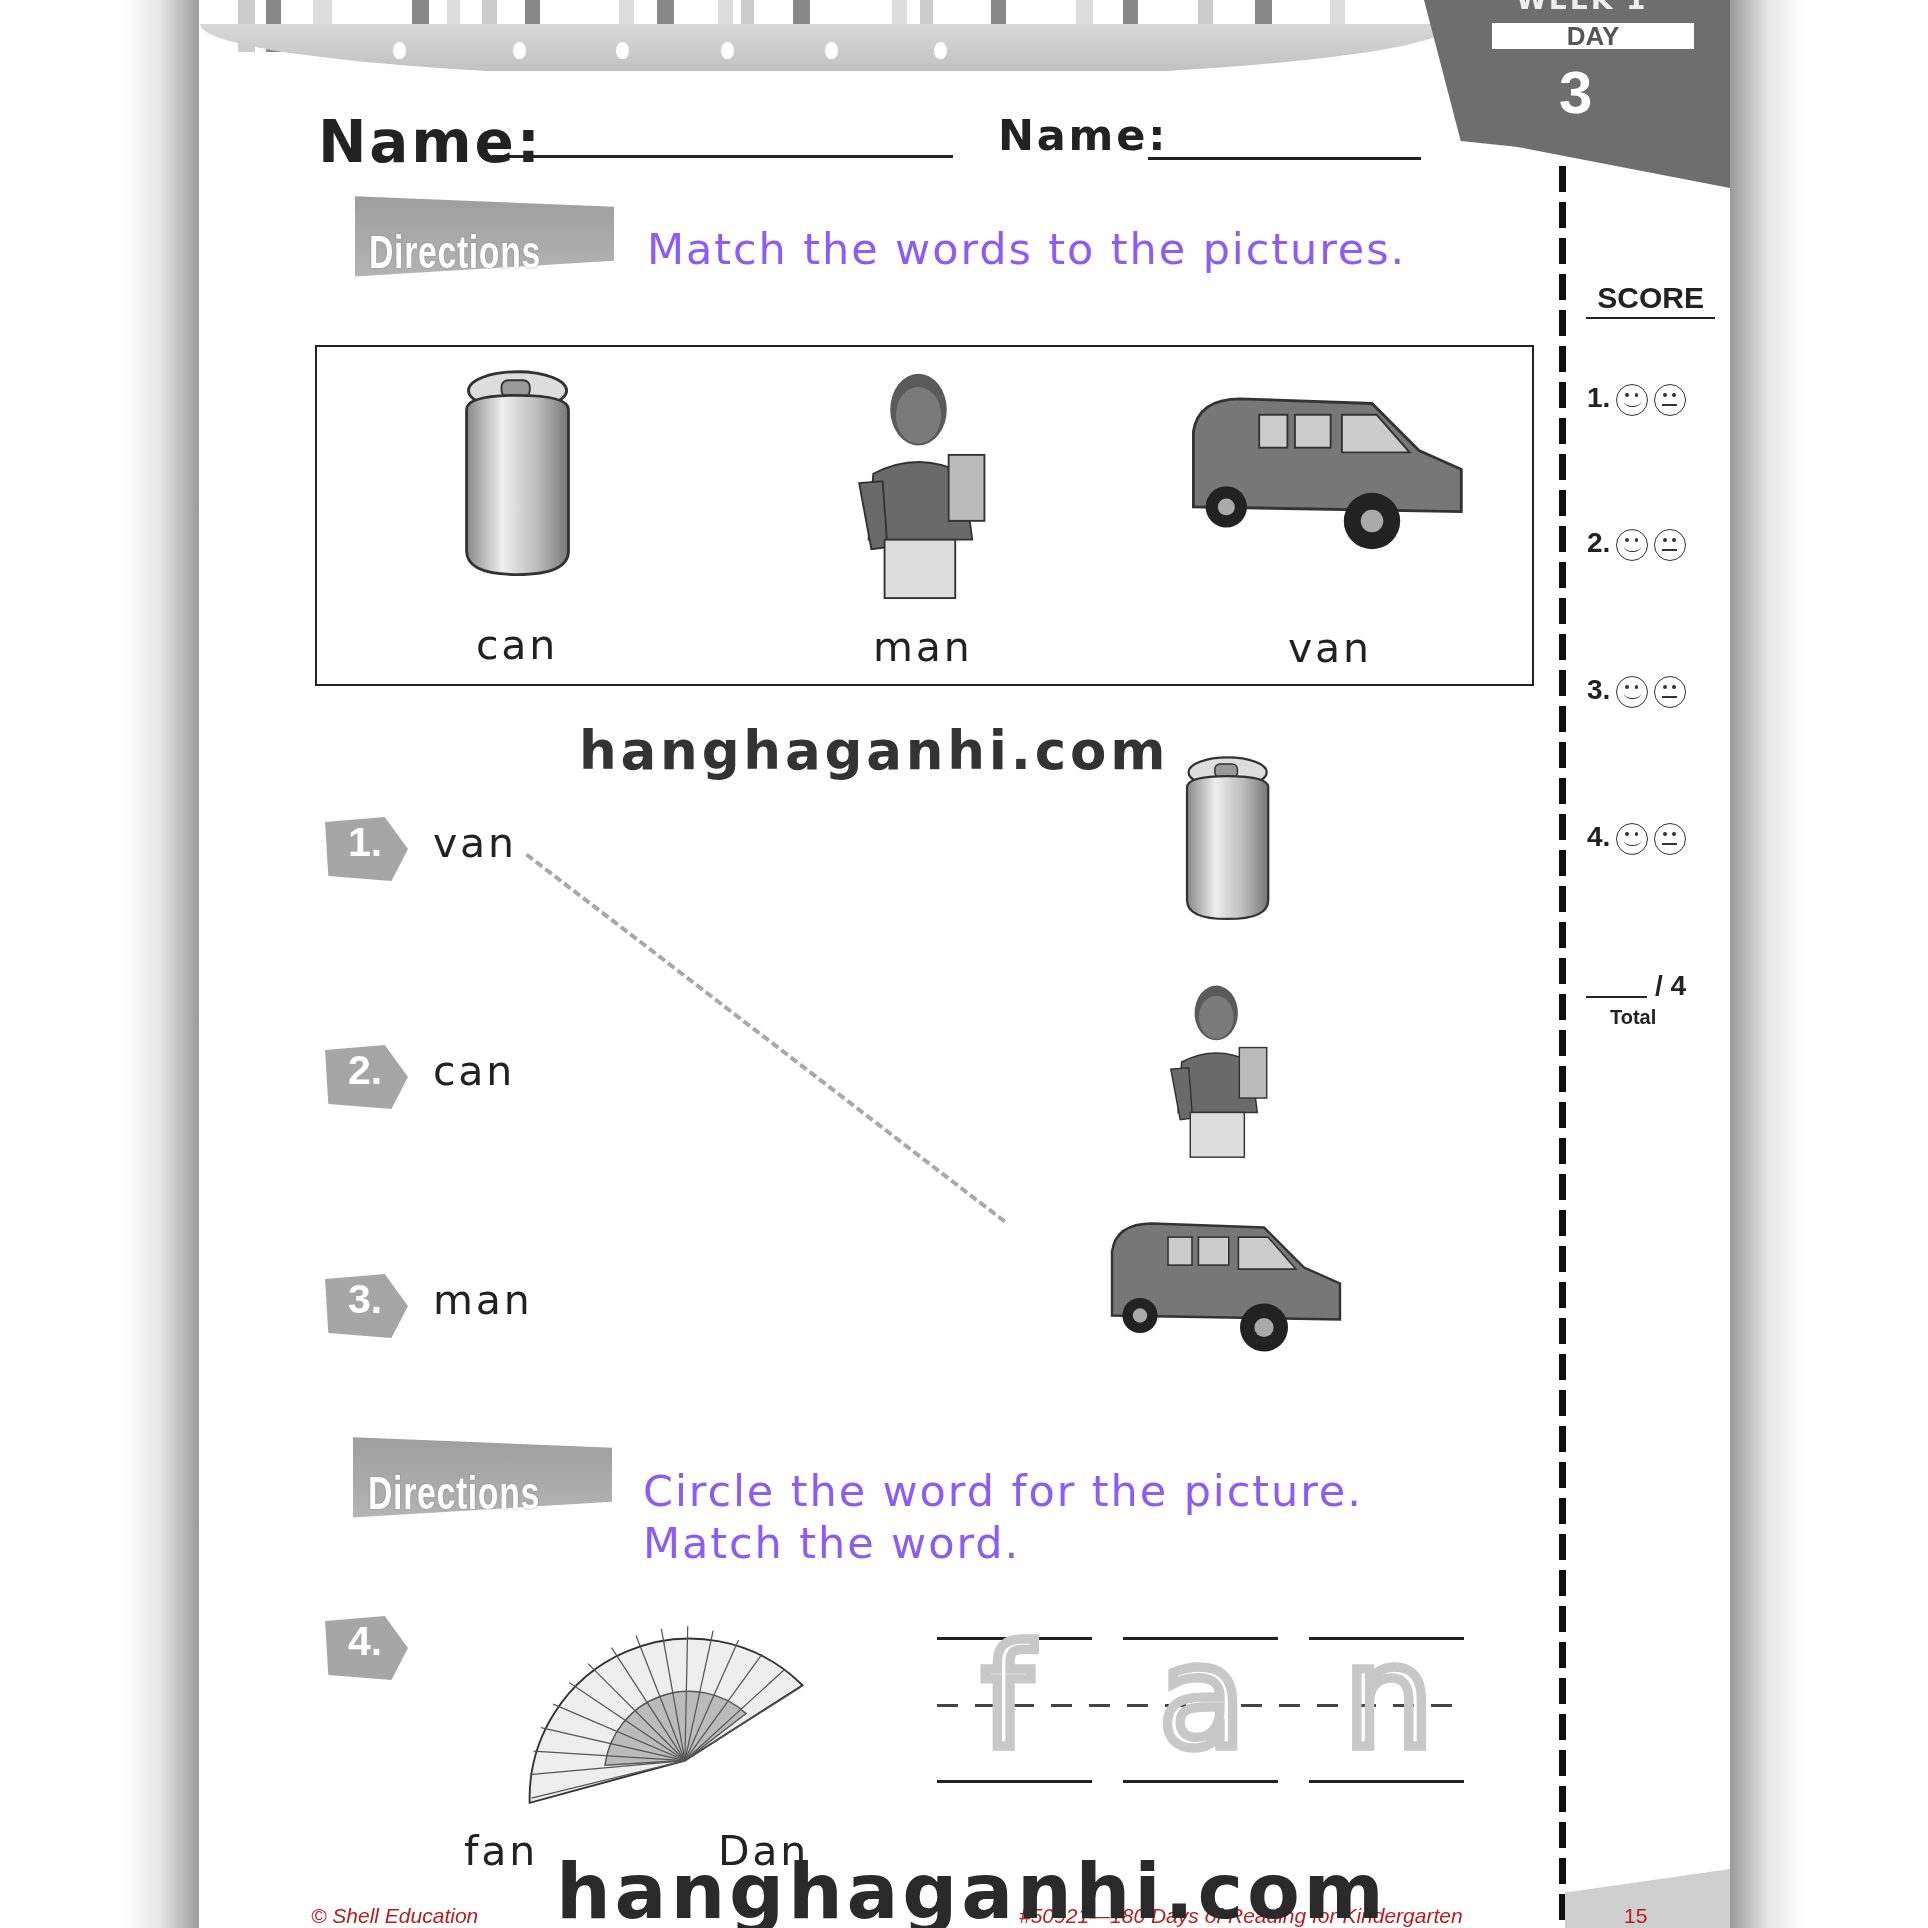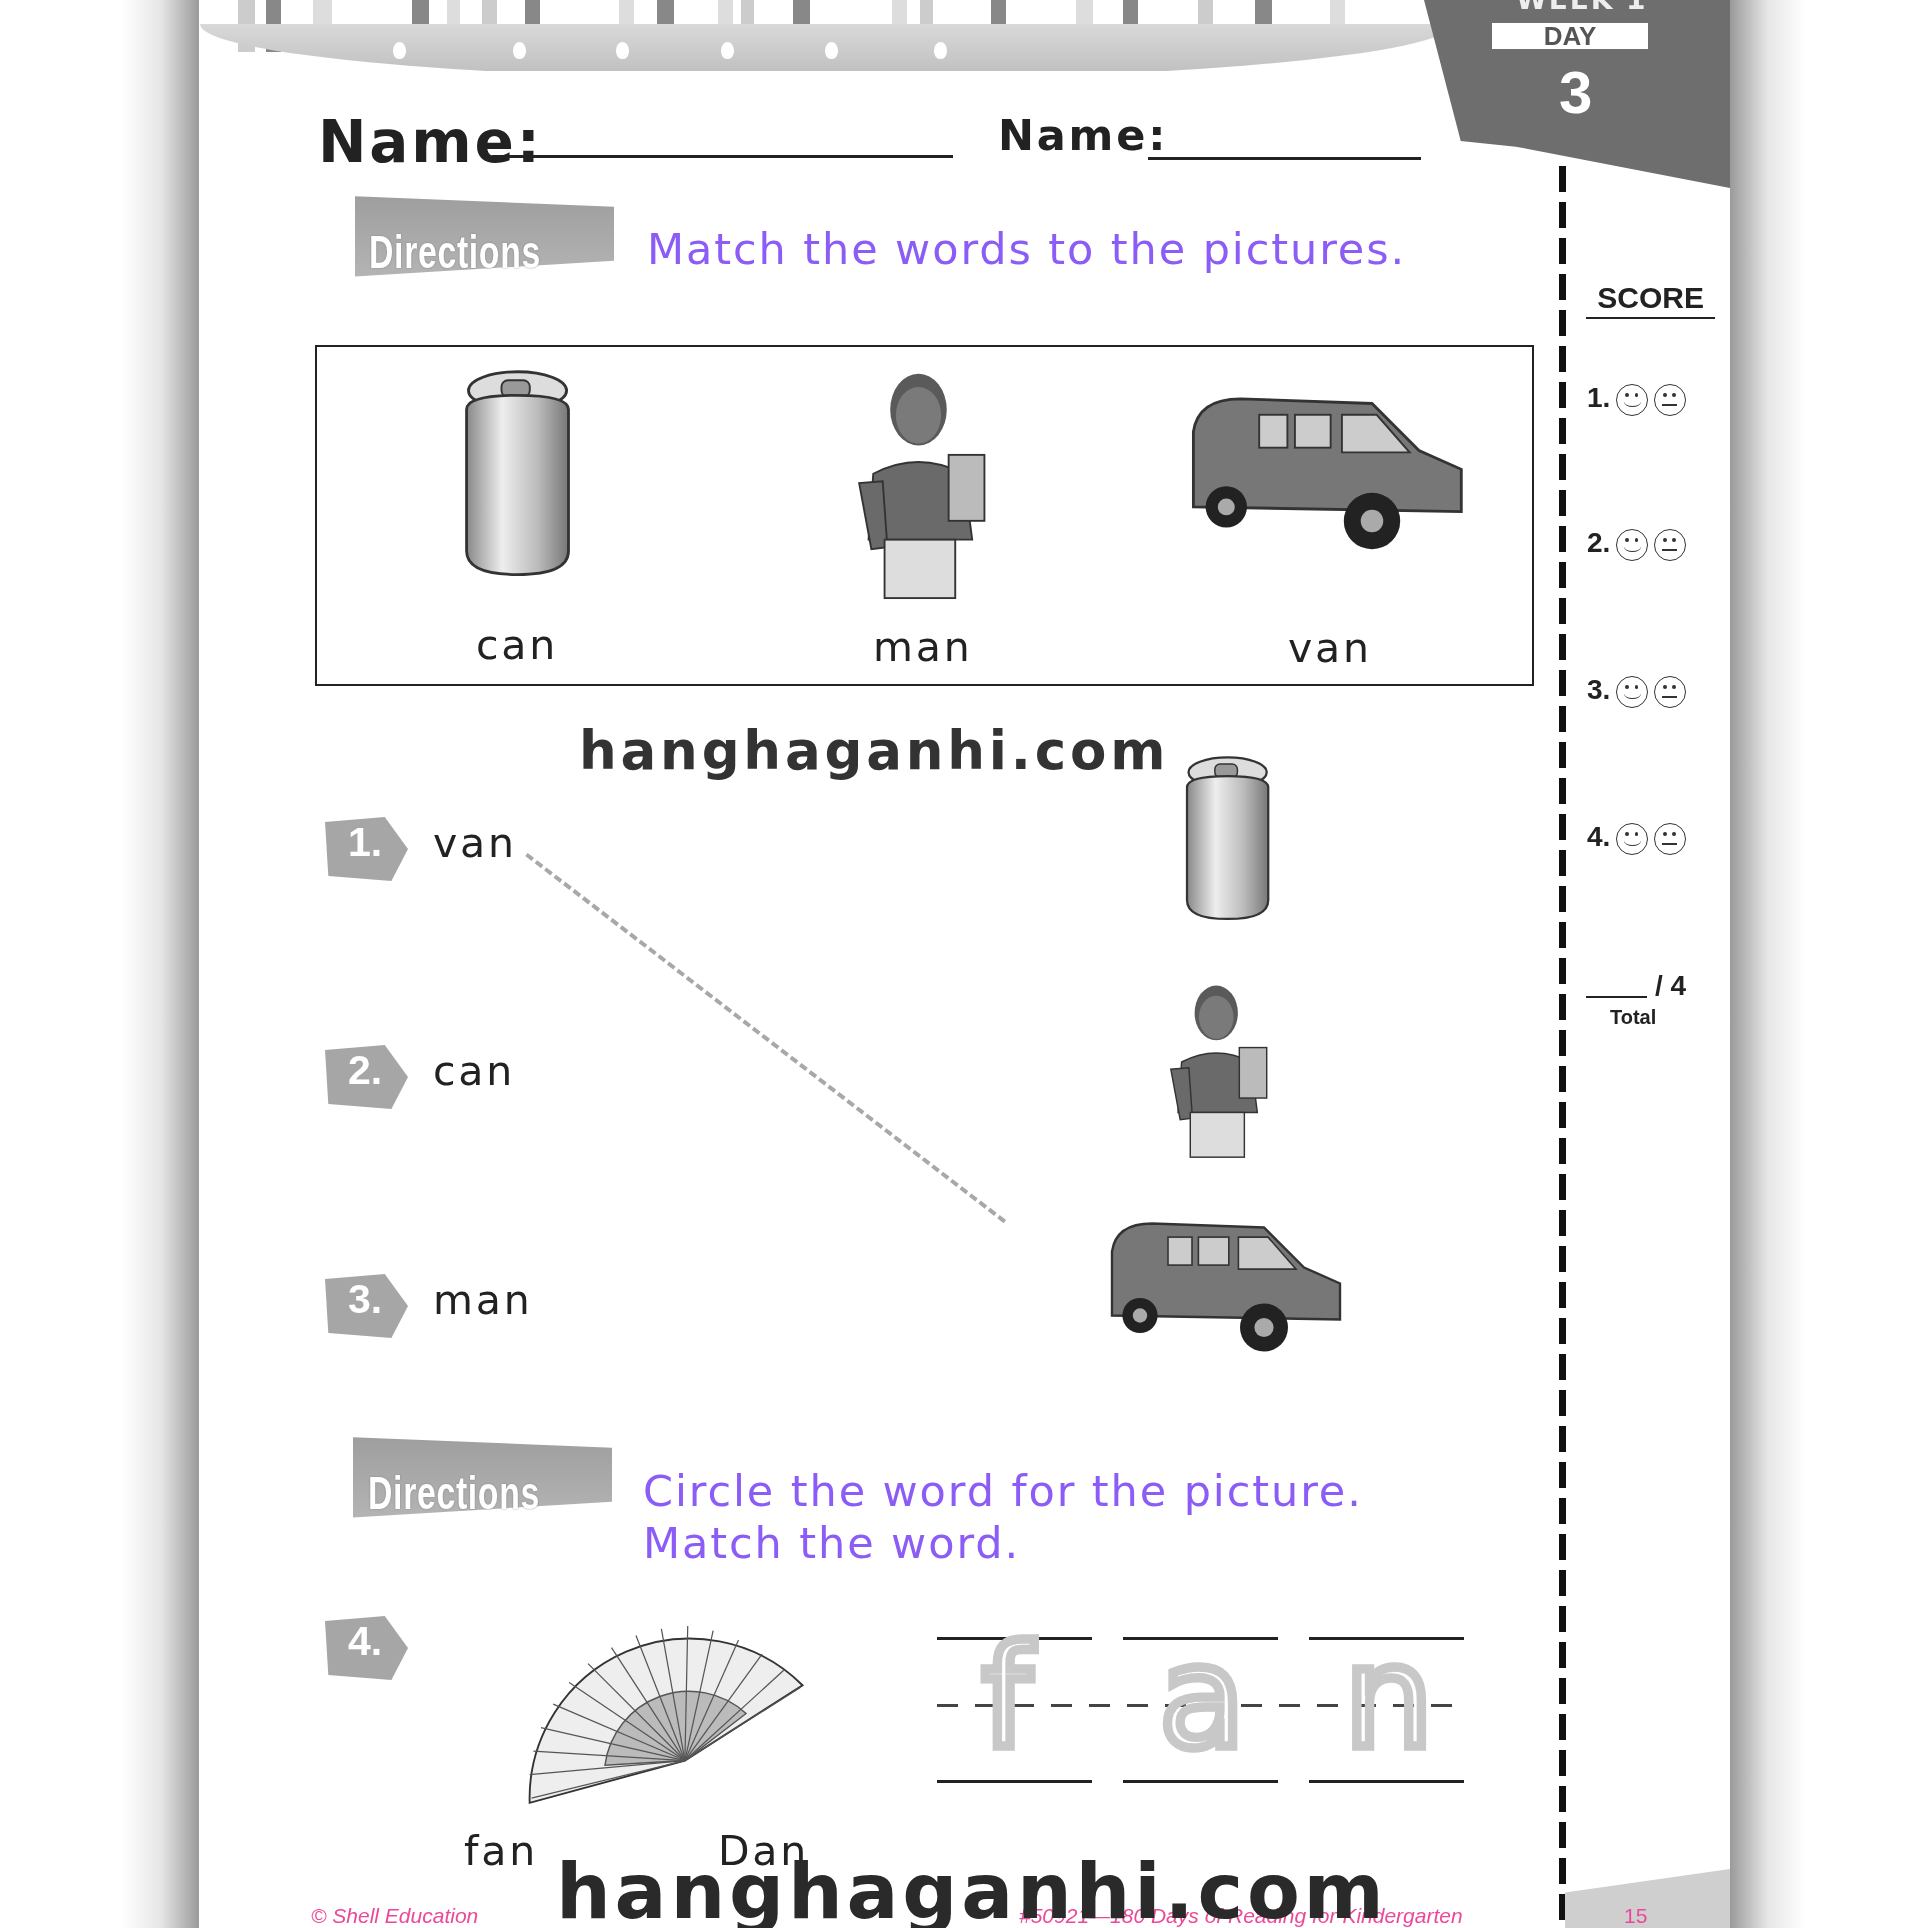--- a/index.html
+++ b/index.html
@@ -27,21 +27,21 @@
   .score{position:absolute;font-family:"Liberation Sans",sans-serif;font-weight:bold;color:#222;}
   .face{display:inline-block;width:30px;height:30px;border:1.9px solid #333;border-radius:50%;position:relative;vertical-align:middle;margin-left:5.6px;}
   .face::before,.face::after{content:"";position:absolute;top:8.5px;width:3.8px;height:3.8px;background:#333;border-radius:50%;}
   .face::before{left:8.5px;} .face::after{right:8.5px;}
   .smile-mouth{position:absolute;left:6.6px;top:12.2px;width:17px;height:9.4px;border-bottom:1.9px solid #333;border-radius:0 0 50% 50%;}
   .neutral-mouth{position:absolute;left:7.5px;top:19px;width:15px;height:1.9px;background:#333;}
   .hw-line{position:absolute;height:2.8px;background:#222;}
   .hw-dash{position:absolute;height:2.8px;background:repeating-linear-gradient(to right,#444 0 21px,transparent 21px 38px);}
   .trace{position:absolute;font-family:"DejaVu Sans",sans-serif;font-size:141px;color:transparent;-webkit-text-stroke:9.4px #c8c8c8;}
   .watermark{position:absolute;font-family:"DejaVu Sans",sans-serif;color:#333;letter-spacing:3.8px;}
-  .footer{position:absolute;font-family:"Liberation Sans",sans-serif;font-style:italic;font-size:21px;color:#ec4899;}
+  .footer{position:absolute;font-family:"Liberation Sans",sans-serif;font-style:italic;font-size:21px;color:#b91c1c;}
 </style>
 </head>
 <body>
 
 <div class="shadow-l"></div>
 <div class="shadow-r"></div>
 
 <div class="page">
 
   <div class="header-band">
@@ -69,21 +69,21 @@
     <div class="dot" style="left:193px"></div>
     <div class="dot" style="left:313px"></div>
     <div class="dot" style="left:416px"></div>
     <div class="dot" style="left:521px"></div>
     <div class="dot" style="left:625px"></div>
     <div class="dot" style="left:734px"></div>
   </div>
 
   <div class="day-tab"></div>
   <div class="abs label-big" style="left:1316px;top:-17px;font-size:28px;color:#eee;letter-spacing:1.9px;">WEEK 1</div>
-  <div class="abs" style="left:1292px;top:22.6px;width:156px;height:26px;background:#fff;text-align:center;">
+  <div class="abs" style="left:1292px;top:22.6px;width:202px;height:26px;background:#fff;text-align:center;">
     <span style="font-family:'Liberation Sans',sans-serif;font-weight:bold;font-size:26px;line-height:26px;color:#555;">DAY</span>
   </div>
   <div class="abs" style="left:1359px;top:58px;font-family:'Liberation Sans',sans-serif;font-weight:bold;font-size:60px;color:#fff;">3</div>
 
   <div class="abs label-big" style="left:118px;top:108px;font-size:58px;letter-spacing:2.8px;">Name:</div>
   <div class="line" style="left:292px;top:155px;width:461px;"></div>
   <div class="abs label-big" style="left:798px;top:110px;font-size:43px;letter-spacing:2.8px;">Name:</div>
   <div class="line" style="left:948px;top:157px;width:273px;"></div>
 
   <div class="dir-badge" style="left:155px;top:188px;"></div>

